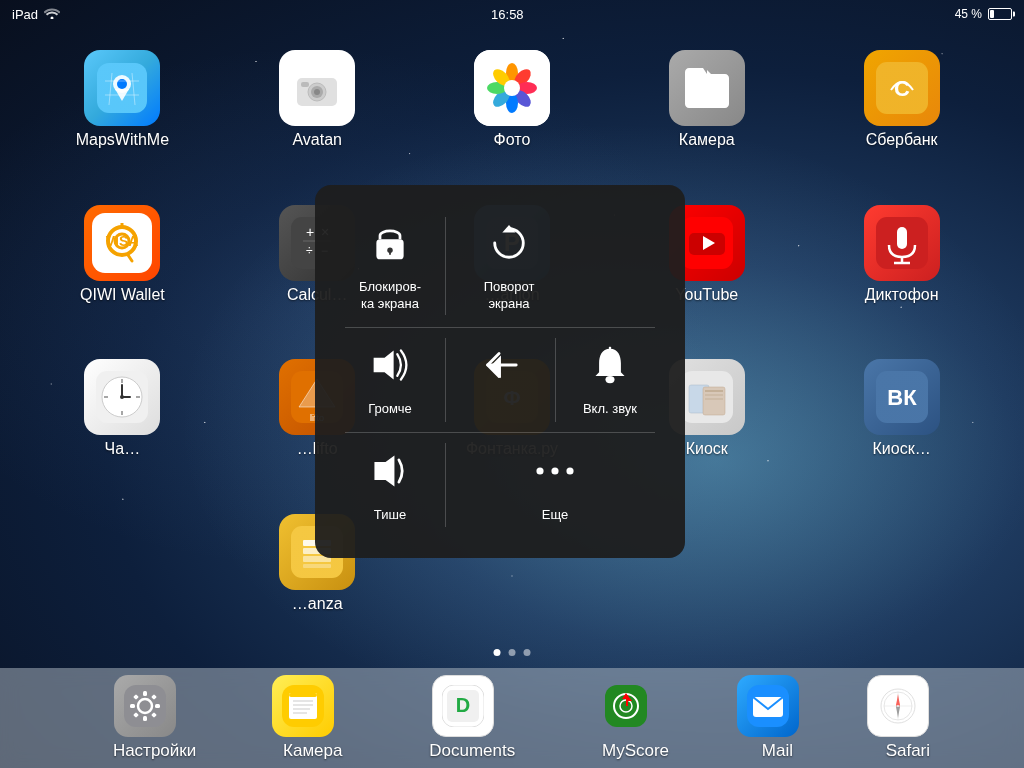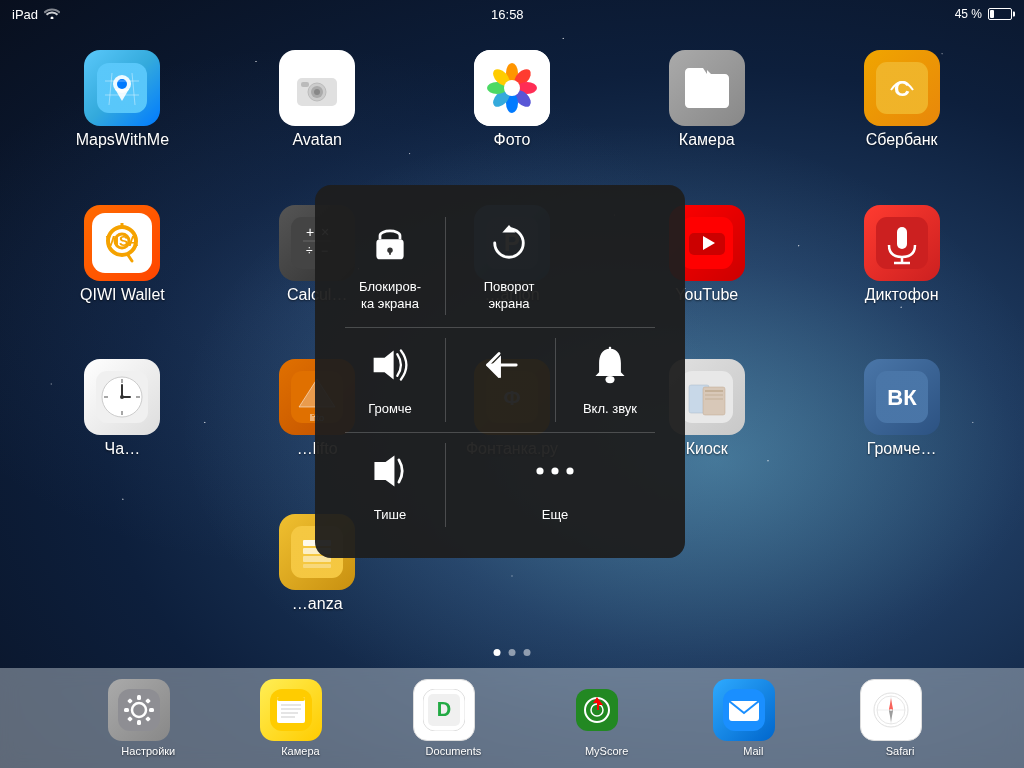--- a/index.html
+++ b/index.html
@@ -210,21 +210,21 @@
       width: 62px;
       height: 62px;
       border-radius: 14px;
       display: flex;
       align-items: center;
       justify-content: center;
       font-size: 30px;
     }
     .dock-label {
       color: white;
-      font-size: 11px;
+      font-size: 17px;
       text-align: center;
       margin-top: 4px;
       text-shadow: 0 1px 2px rgba(0,0,0,0.6);
       padding-left: 19px;
     }
 
     
     .context-menu-overlay {
       position: absolute;
       inset: 0;
@@ -543,21 +543,21 @@
         <defs>
           <linearGradient id="vkGrad" x1="0" y1="0" x2="52" y2="52">
             <stop offset="0%" stop-color="#4a76a8"></stop>
             <stop offset="100%" stop-color="#2c5282"></stop>
           </linearGradient>
         </defs>
         <rect width="52" height="52" rx="11" fill="url(#vkGrad)"></rect>
         <text x="26" y="34" text-anchor="middle" fill="white" font-size="22" font-weight="bold">ВК</text>
       </svg>
     </div>
-    <span class="app-label">Громче…</span>
+    <span class="app-label">Киоск…</span>
   </div>
 
   <div class="app-item"></div>
 
   <div class="app-item">
     <div class="app-icon" style="background:linear-gradient(135deg,#f0c030,#c89010);">
       <svg width="52" height="52" viewBox="0 0 52 52" fill="none">
         <defs>
           <linearGradient id="finGrad" x1="0" y1="0" x2="52" y2="52">
             <stop offset="0%" stop-color="#f5c842"></stop>

